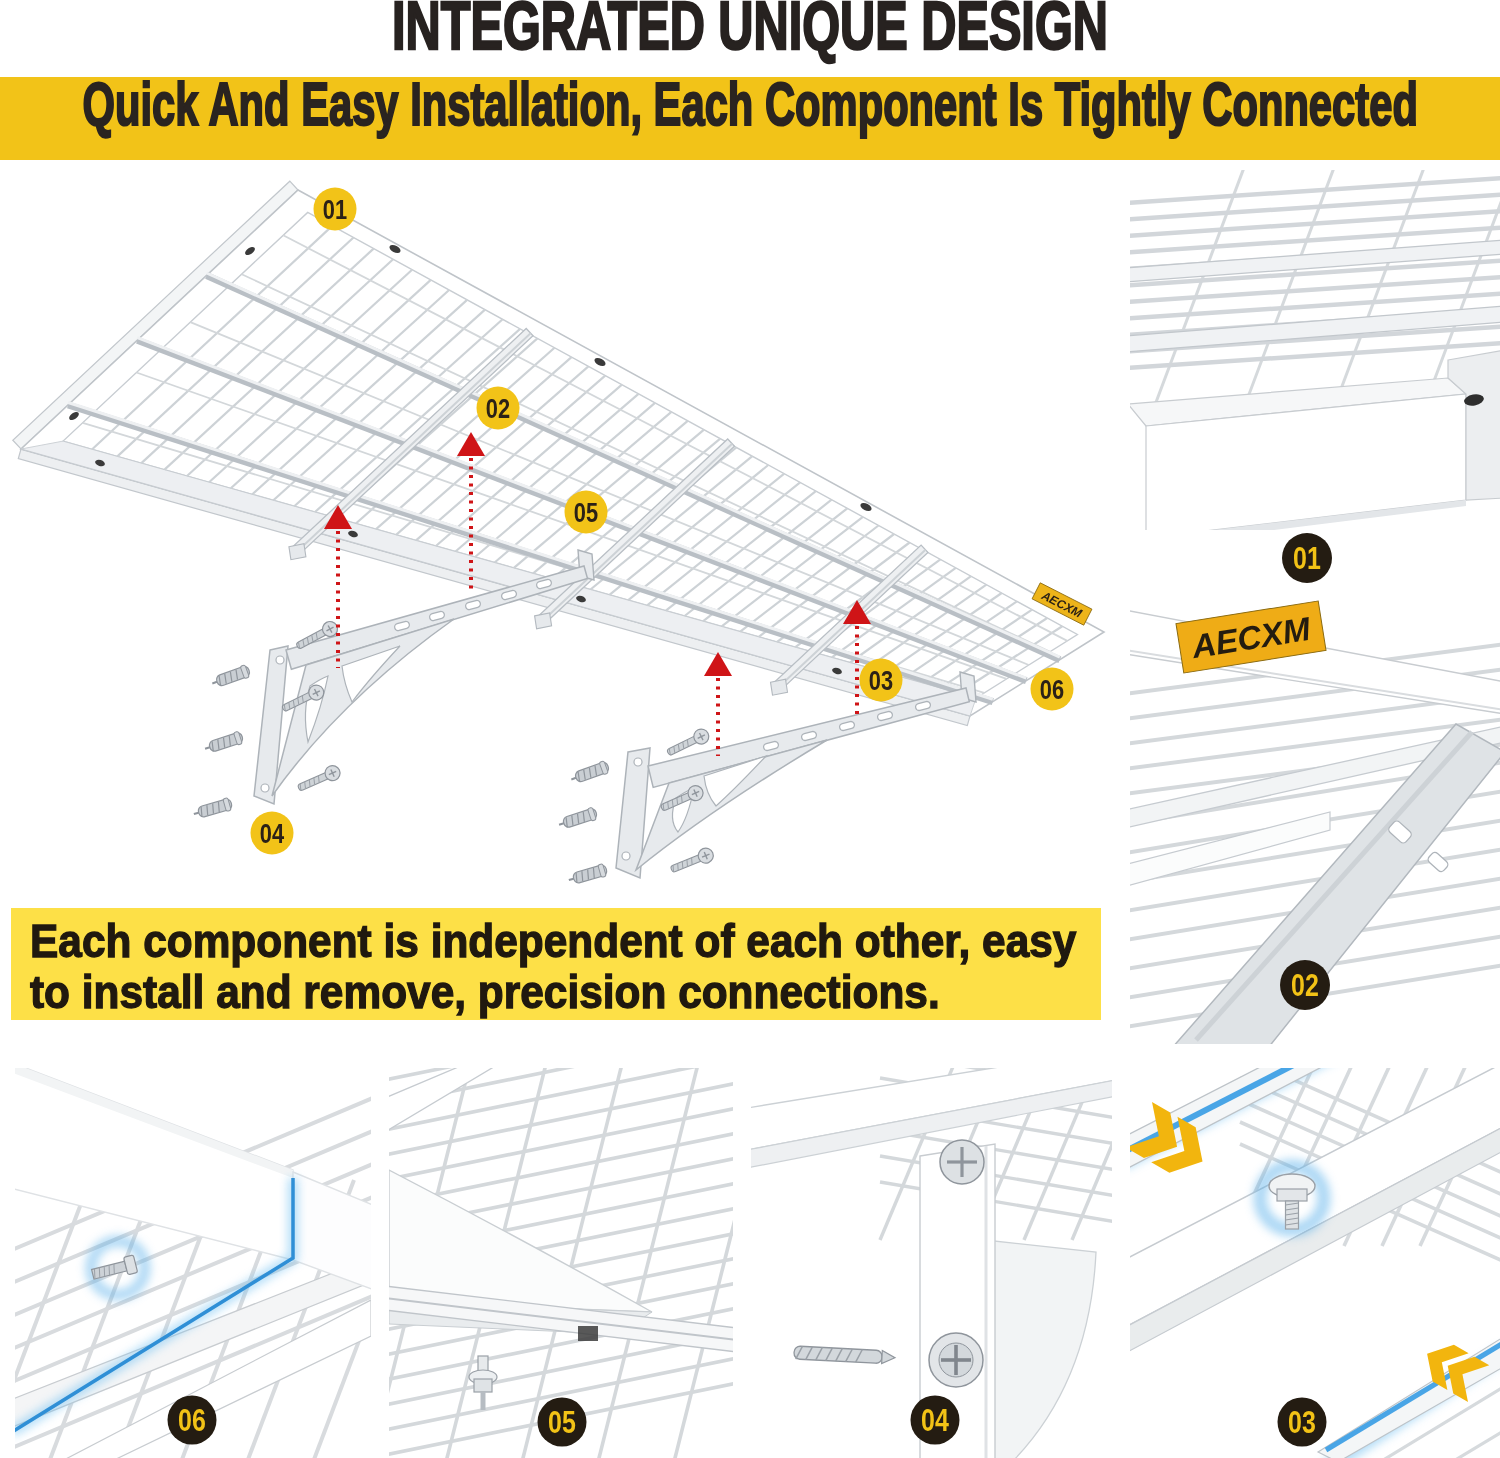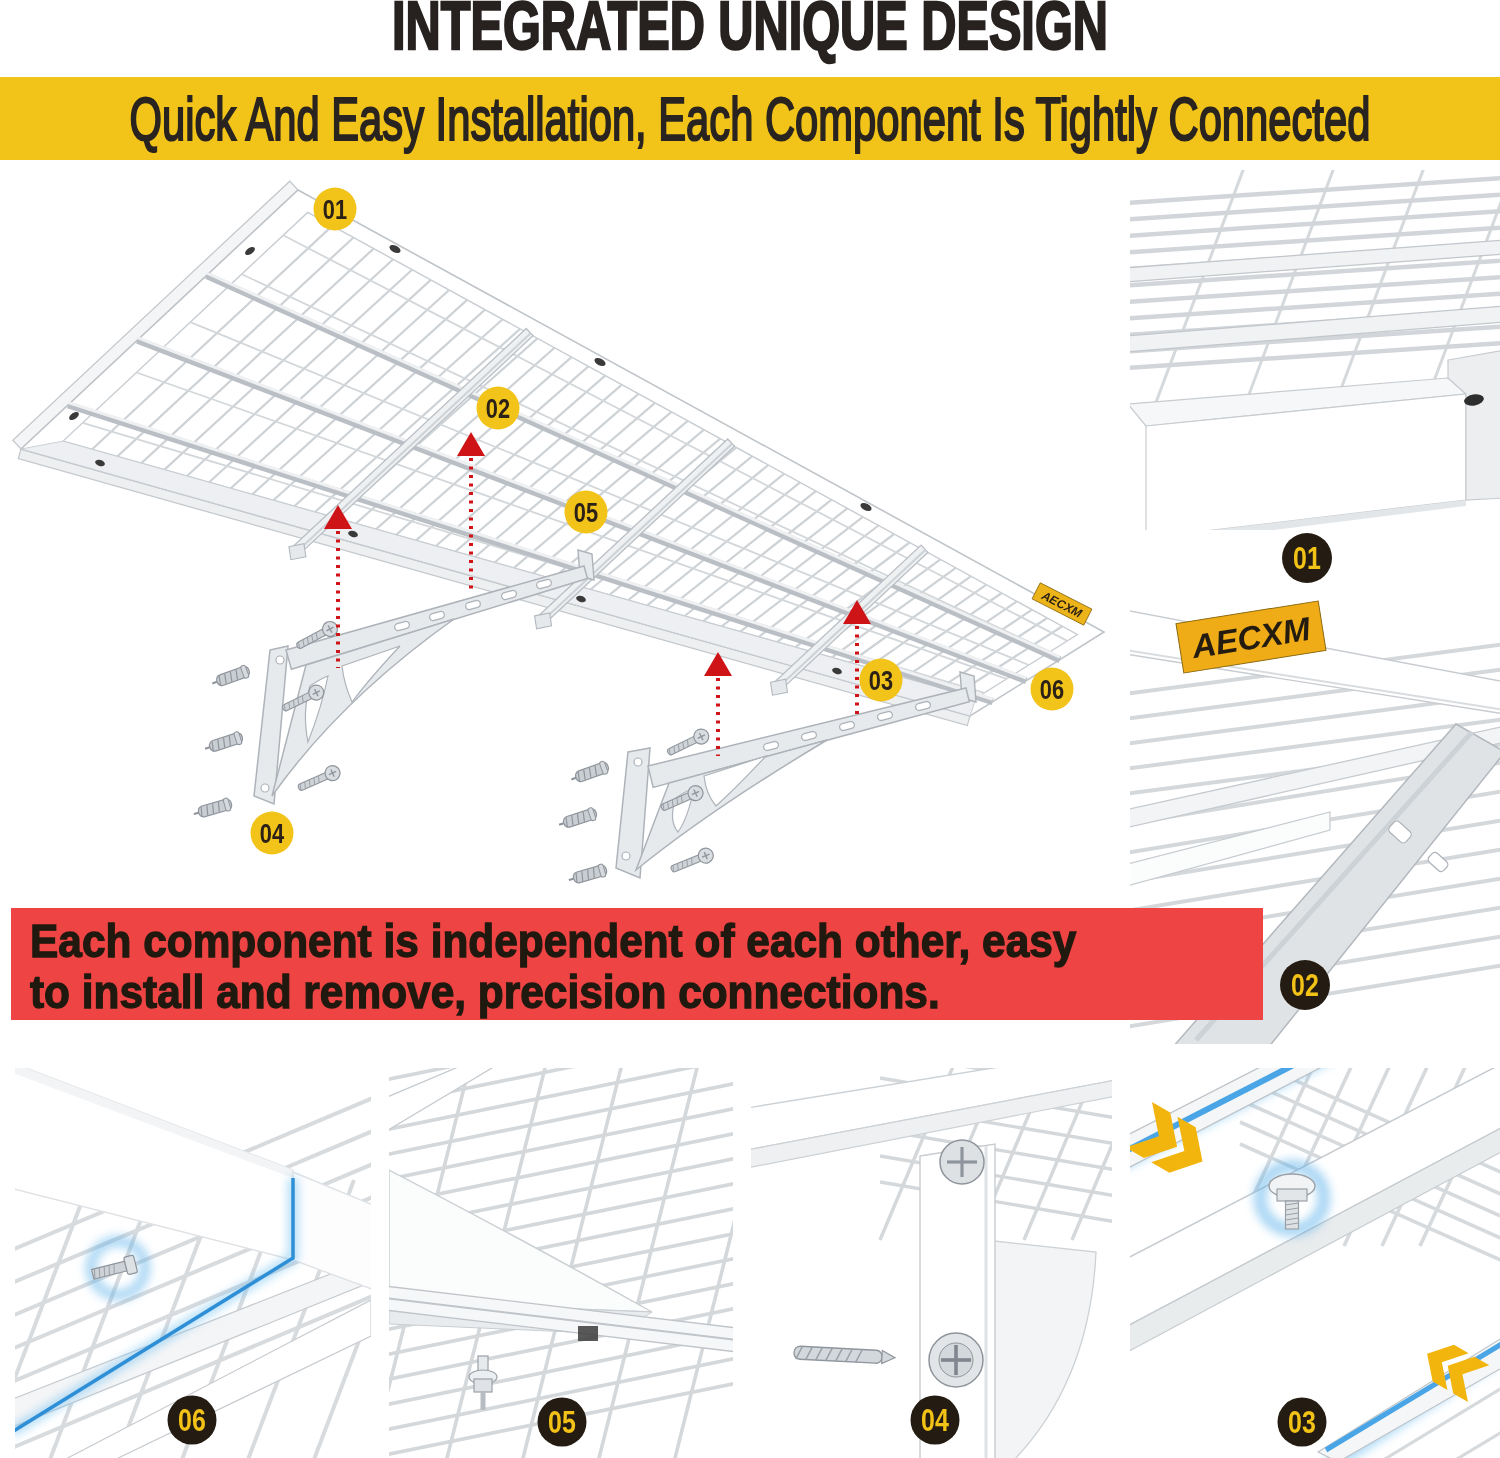--- a/index.html
+++ b/index.html
@@ -1,22 +1,22 @@
 <!DOCTYPE html>
 <html><head><meta charset="utf-8">
 <style>
 html,body{margin:0;padding:0;width:1500px;height:1458px;background:#ffffff;overflow:hidden}
 body{font-family:"Liberation Sans",sans-serif;position:relative}
 .cwrap{position:absolute;left:0;width:1500px;display:flex;justify-content:center;white-space:nowrap}
 .title{top:-14px;font-weight:bold;font-size:68px;color:#272220;-webkit-text-stroke:2.4px #272220}
 .title>span{display:inline-block;transform:scaleX(0.716)}
 .band1bg{position:absolute;left:0;top:77px;width:1500px;height:83px;background:#F2C318}
-.band1{top:83px;font-weight:normal;font-size:62px;color:#2a2420;-webkit-text-stroke:2.2px #2a2420}
+.band1{top:68px;font-weight:bold;font-size:62px;color:#2a2420;-webkit-text-stroke:2.2px #2a2420}
 .band1>span{display:inline-block;transform:scaleX(0.673)}
-.band2{position:absolute;left:11px;top:908px;width:1252px;height:112px;background:#ef4444}
+.band2{position:absolute;left:11px;top:908px;width:1090px;height:112px;background:#fde047}
 .band2>div{position:absolute;left:19px;top:8px;font-weight:bold;font-size:46px;line-height:51px;color:#20190f;-webkit-text-stroke:1.3px #20190f;white-space:nowrap;transform:scaleX(0.922);transform-origin:0 0}
 </style></head>
 <body>
 <svg width="1500" height="1458" viewBox="0 0 1500 1458" style="position:absolute;left:0;top:0">
 <defs>
 <filter id="blur2" x="-60%" y="-60%" width="220%" height="220%">
         <feGaussianBlur stdDeviation="5"></feGaussianBlur>
       </filter>
 </defs>
 <polygon points="21.0,449.0 970.0,716.0 967.3,725.6 18.3,458.6" fill="#edeff1" stroke="#c2c7cc" stroke-width="1.2"></polygon>

